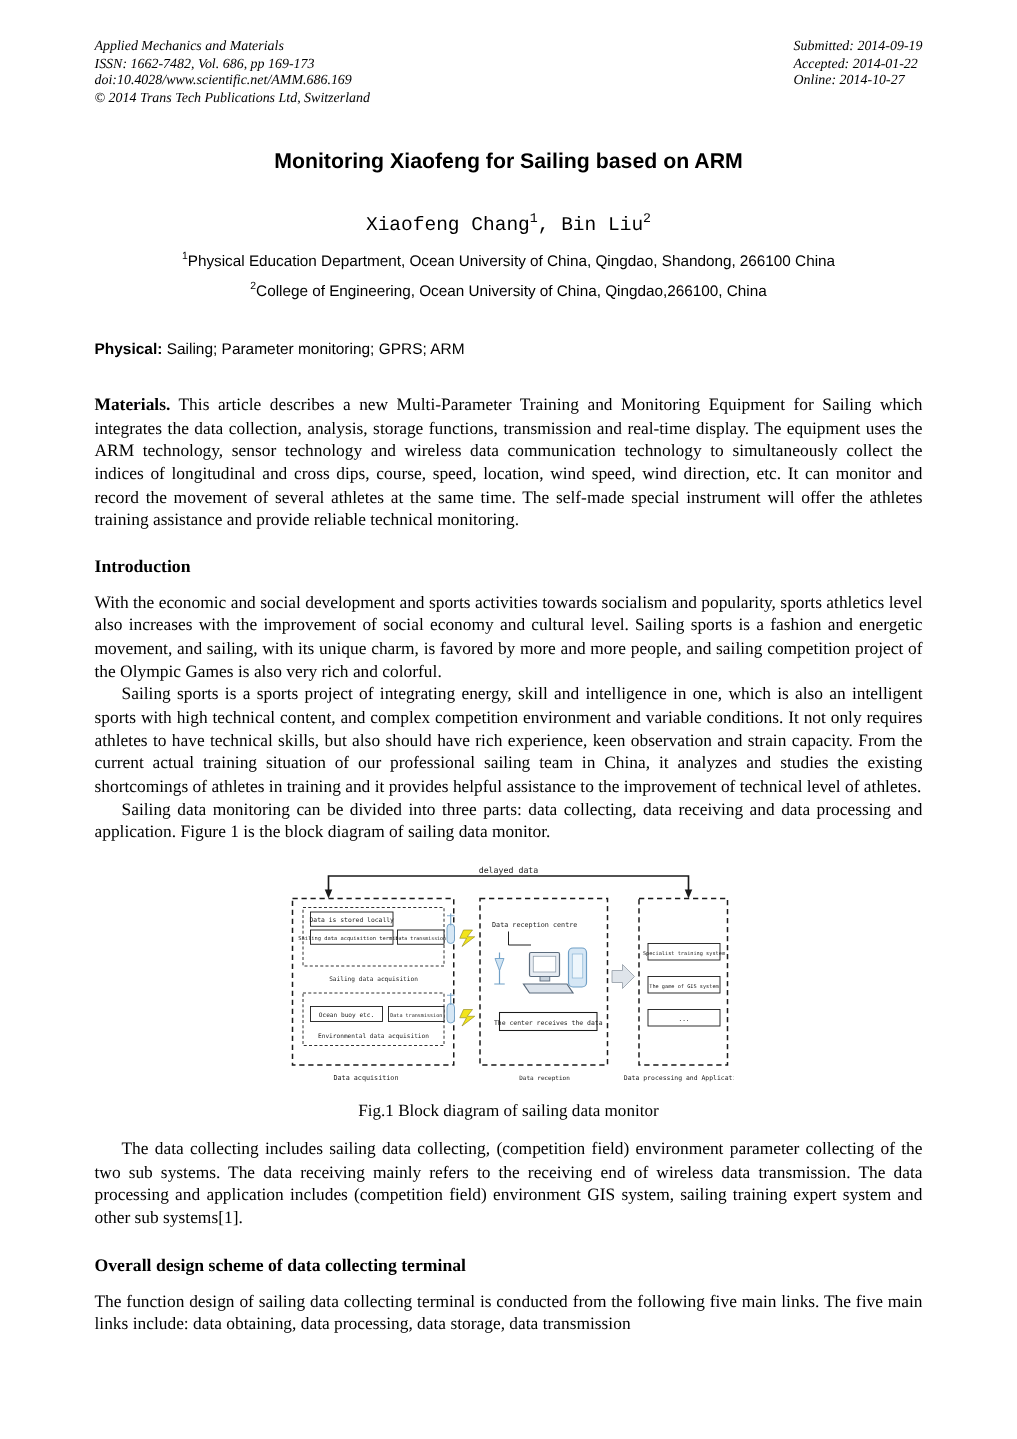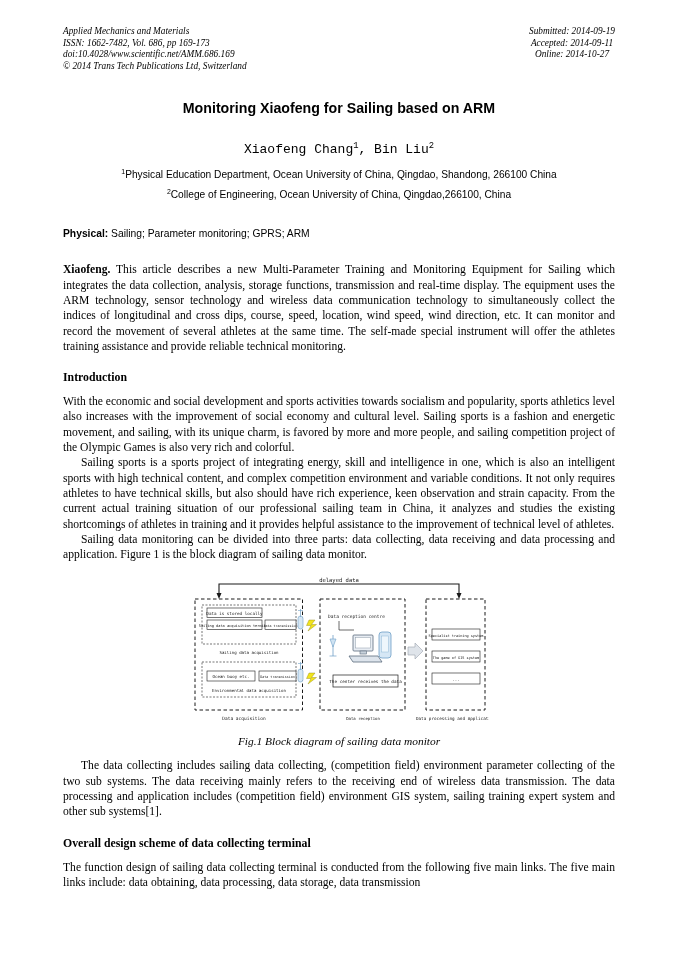--- a/index.html
+++ b/index.html
@@ -28,21 +28,21 @@
     display: flex;
     justify-content: space-between;
     align-items: flex-start;
     font-family: "Liberation Serif", serif;
     font-style: italic;
     font-size: 9.3px;
     line-height: 11.6px;
     white-space: nowrap;
   }
   .journal-left { text-align: left; }
-  .journal-right { text-align: center; margin-left: 30px; }
+  .journal-right { text-align: left; margin-left: 30px; }
 
   
   .paper-title {
     text-align: center;
     font-family: "Liberation Sans", sans-serif;
     font-weight: bold;
     font-size: 14.2px;
     line-height: 17px;
     margin-top: 28px;
   }
@@ -108,41 +108,40 @@
     display: flex;
     justify-content: center;
   }
   .figure-caption {
     text-align: center;
     font-family: "Liberation Serif", serif;
     font-size: 11.4px;
     line-height: 15px;
     margin-top: 8px;
     margin-bottom: 9px;
-    font-style: italic;
   }
 
   
   .dgm-t { font-family: "DejaVu Sans Mono", monospace; fill: #1a1a1a; }
 </style>
 </head>
 <body>
 
 <div class="page">
 
   <div class="journal-header">
     <div class="journal-left">
       <div>Applied Mechanics and Materials</div>
       <div>ISSN: 1662-7482, Vol. 686, pp 169-173</div>
       <div>doi:10.4028/www.scientific.net/AMM.686.169</div>
       <div>© 2014 Trans Tech Publications Ltd, Switzerland</div>
     </div>
     <div class="journal-right">
       <div>Submitted: 2014-09-19</div>
-      <div>Accepted: 2014-09-11</div>
+      <div>Accepted: 2014-01-22</div>
       <div>Online: 2014-10-27</div>
     </div>
   </div>
 
   <div class="paper-title">Monitoring Xiaofeng for Sailing based on ARM</div>
 
   <div class="authors">
     <span>Xiaofeng Chang</span><sup>1</sup><span>, </span><span>Bin Liu</span><sup>2</sup>
   </div>
 
@@ -152,21 +151,21 @@
   <div class="affiliation second">
     <sup>2</sup><span>College of Engineering, Ocean University of China, Qingdao,266100, China</span>
   </div>
 
   <div class="keywords">
     <span class="kw-label">Physical:</span>
     <span>Sailing; Parameter monitoring; GPRS; ARM</span>
   </div>
 
   <div class="abstract">
-    <span class="ab-label">Xiaofeng.</span>
+    <span class="ab-label">Materials.</span>
     <span>This article describes a new Multi-Parameter Training and Monitoring Equipment for Sailing which integrates the data collection, analysis, storage functions, transmission and real-time display. The equipment uses the ARM technology, sensor technology and wireless data communication technology to simultaneously collect the indices of longitudinal and cross dips, course, speed, location, wind speed, wind direction, etc. It can monitor and record the movement of several athletes at the same time. The self-made special instrument will offer the athletes training assistance and provide reliable technical monitoring.</span>
   </div>
 
   <div class="section-heading">Introduction</div>
   <p class="body-para">With the economic and social development and sports activities towards socialism and popularity, sports athletics level also increases with the improvement of social economy and cultural level. Sailing sports is a fashion and energetic movement, and sailing, with its unique charm, is favored by more and more people, and sailing competition project of the Olympic Games is also very rich and colorful.</p>
   <p class="body-para indent">Sailing sports is a sports project of integrating energy, skill and intelligence in one, which is also an intelligent sports with high technical content, and complex competition environment and variable conditions. It not only requires athletes to have technical skills, but also should have rich experience, keen observation and strain capacity. From the current actual training situation of our professional sailing team in China, it analyzes and studies the existing shortcomings of athletes in training and it provides helpful assistance to the improvement of technical level of athletes.</p>
   <p class="body-para indent">Sailing data monitoring can be divided into three parts: data collecting, data receiving and data processing and application. Figure 1 is the block diagram of sailing data monitor.</p>
 
   <div class="figure-wrap">
     <svg width="300" height="150" viewBox="0 0 600 300">

